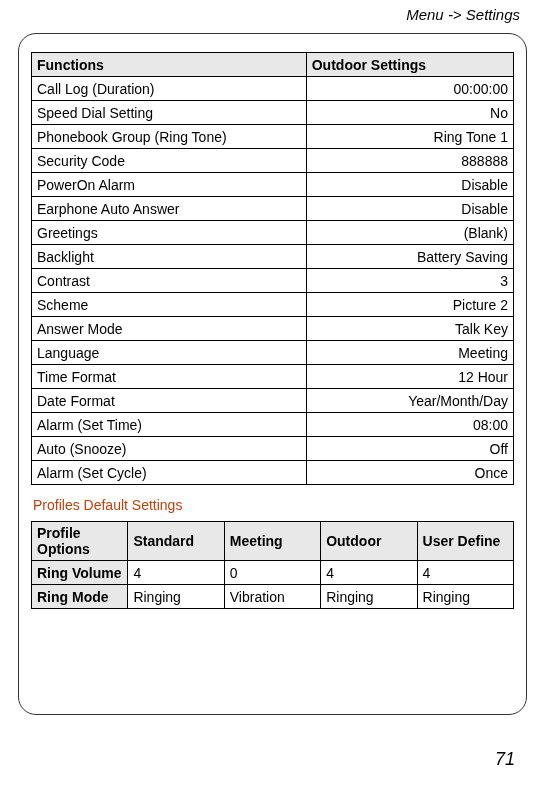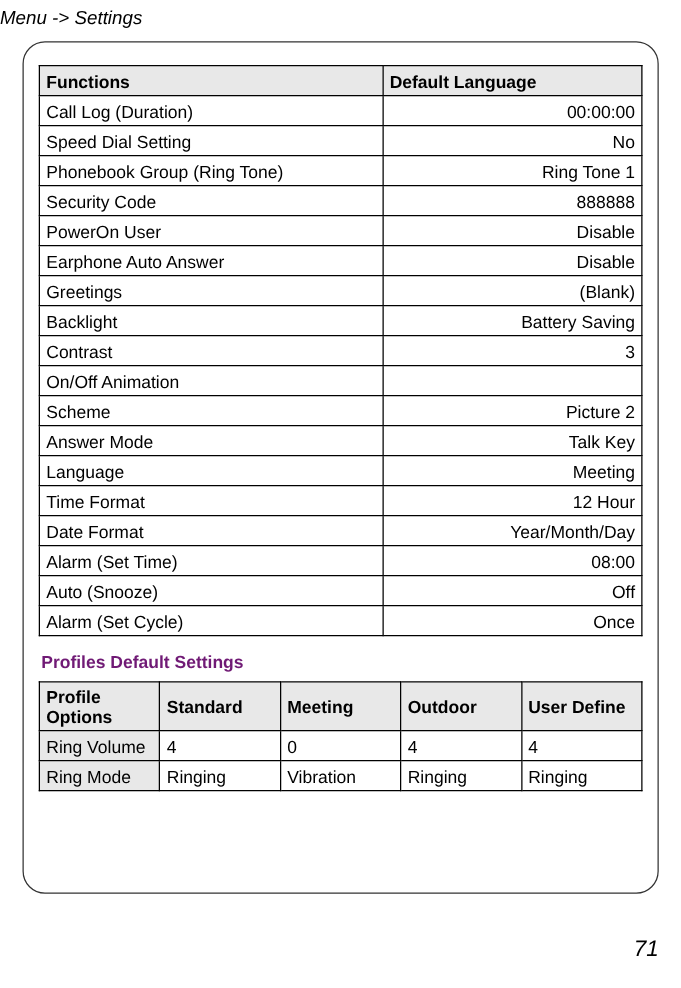--- a/index.html
+++ b/index.html
@@ -8,20 +8,21 @@
       padding: 0;
     }
     body {
       width: 545px;
       height: 790px;
       font-family: Arial, sans-serif;
       background: white;
       position: relative;
     }
     .header {
+      text-align: right;
       font-style: italic;
       padding: 6px 25px 4px 0;
       font-size: 15px;
     }
     .frame {
       border: 1.5px solid #333;
       border-radius: 18px;
       margin: 6px 18px 0 18px;
       padding: 18px 12px 60px 12px;
       height: 682px;
@@ -46,99 +47,95 @@
       font-weight: bold;
     }
     .settings-table td:first-child {
       width: 57%;
     }
     .settings-table td:last-child {
       width: 43%;
       text-align: right;
     }
     .section-title {
-      color: #701a75;
-      font-weight: bold;
+      color: #c2410c;
+      font-weight: normal;
       font-size: 14px;
       margin: 12px 0 8px 2px;
     }
     .profiles-table td, .profiles-table th {
       width: 20%;
     }
     .profiles-table .row-header {
       background: #e8e8e8;
-      font-weight: normal;
+      font-weight: bold;
     }
     .profiles-table thead th:first-child {
       line-height: 1.15;
       padding: 3px 5px;
       margin-top: 24px;
     }
     .page-number {
       position: absolute;
       bottom: 20px;
-      right: 18px;
+      right: 30px;
       font-style: italic;
       font-size: 18px;
     }
   </style>
 </head>
 <body>
 
 <div class="header">Menu -&gt; Settings</div>
 
 <div class="frame">
 
   <table class="settings-table">
     <thead>
       <tr>
         <th>Functions</th>
-        <th>Default Language</th>
+        <th>Outdoor Settings</th>
       </tr>
     </thead>
     <tbody>
       <tr>
           <td>Call Log (Duration)</td>
           <td>00:00:00</td>
         </tr>
       <tr>
           <td>Speed Dial Setting</td>
           <td>No</td>
         </tr>
       <tr>
           <td>Phonebook Group (Ring Tone)</td>
           <td>Ring Tone 1</td>
         </tr>
       <tr>
           <td>Security Code</td>
           <td>888888</td>
         </tr>
       <tr>
-          <td>PowerOn User</td>
+          <td>PowerOn Alarm</td>
           <td>Disable</td>
         </tr>
       <tr>
           <td>Earphone Auto Answer</td>
           <td>Disable</td>
         </tr>
       <tr>
           <td>Greetings</td>
           <td>(Blank)</td>
         </tr>
       <tr>
           <td>Backlight</td>
           <td>Battery Saving</td>
         </tr>
       <tr>
           <td>Contrast</td>
           <td>3</td>
-        </tr>
-      <tr>
-          <td>On/Off Animation</td>
-          <td></td>
         </tr>
       <tr>
           <td>Scheme</td>
           <td>Picture 2</td>
         </tr>
       <tr>
           <td>Answer Mode</td>
           <td>Talk Key</td>
         </tr>
       <tr>

